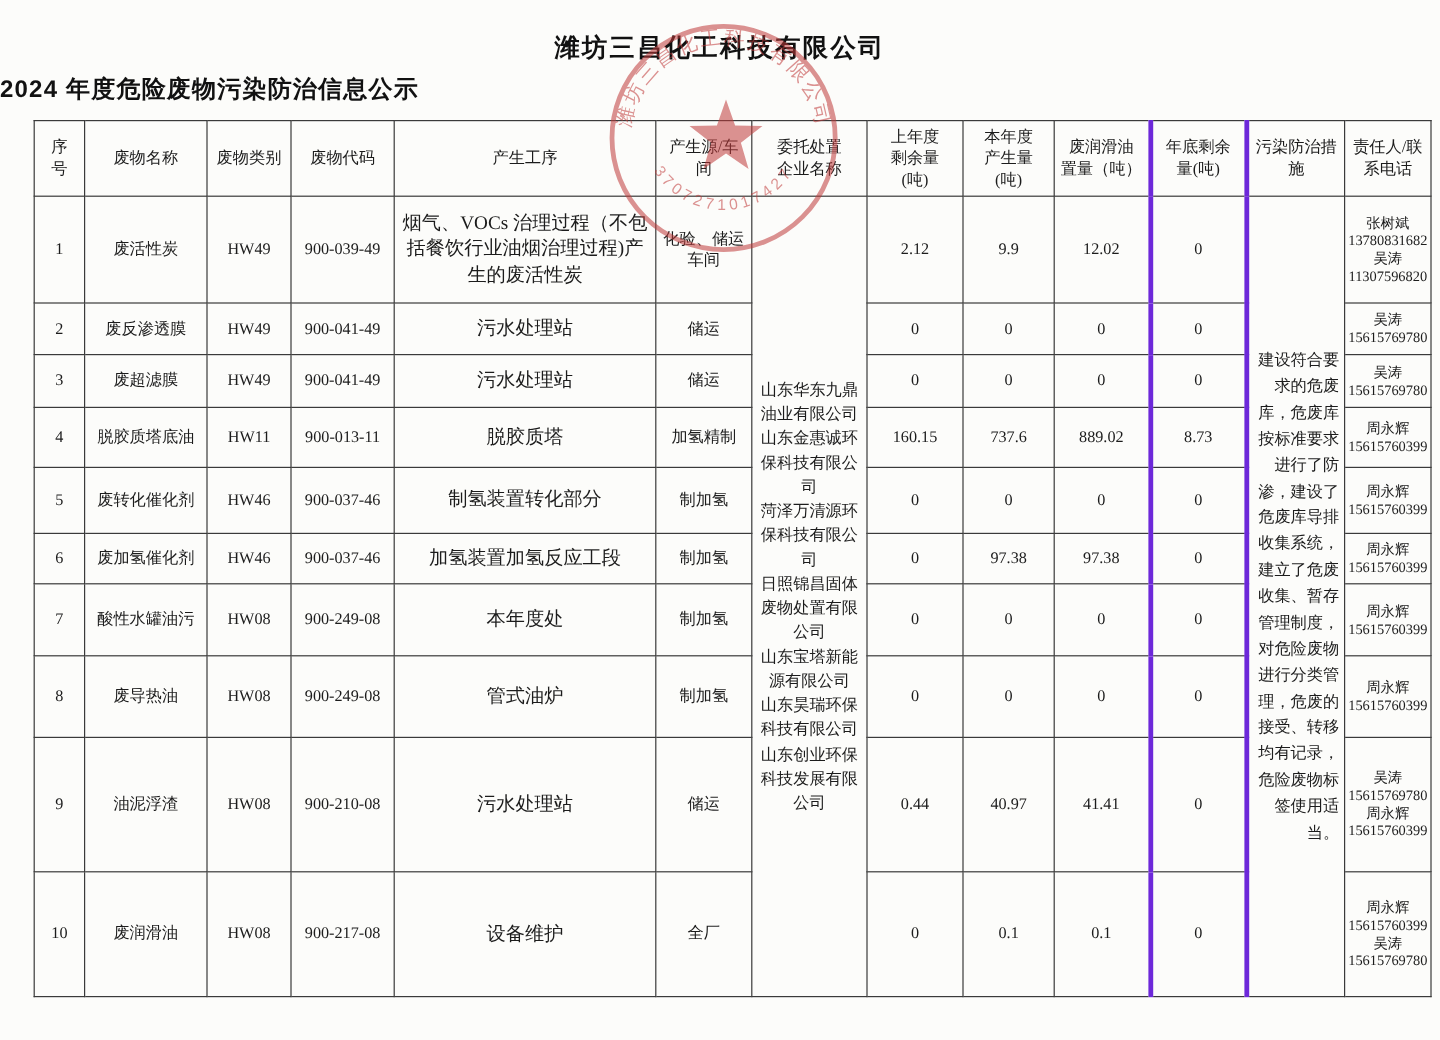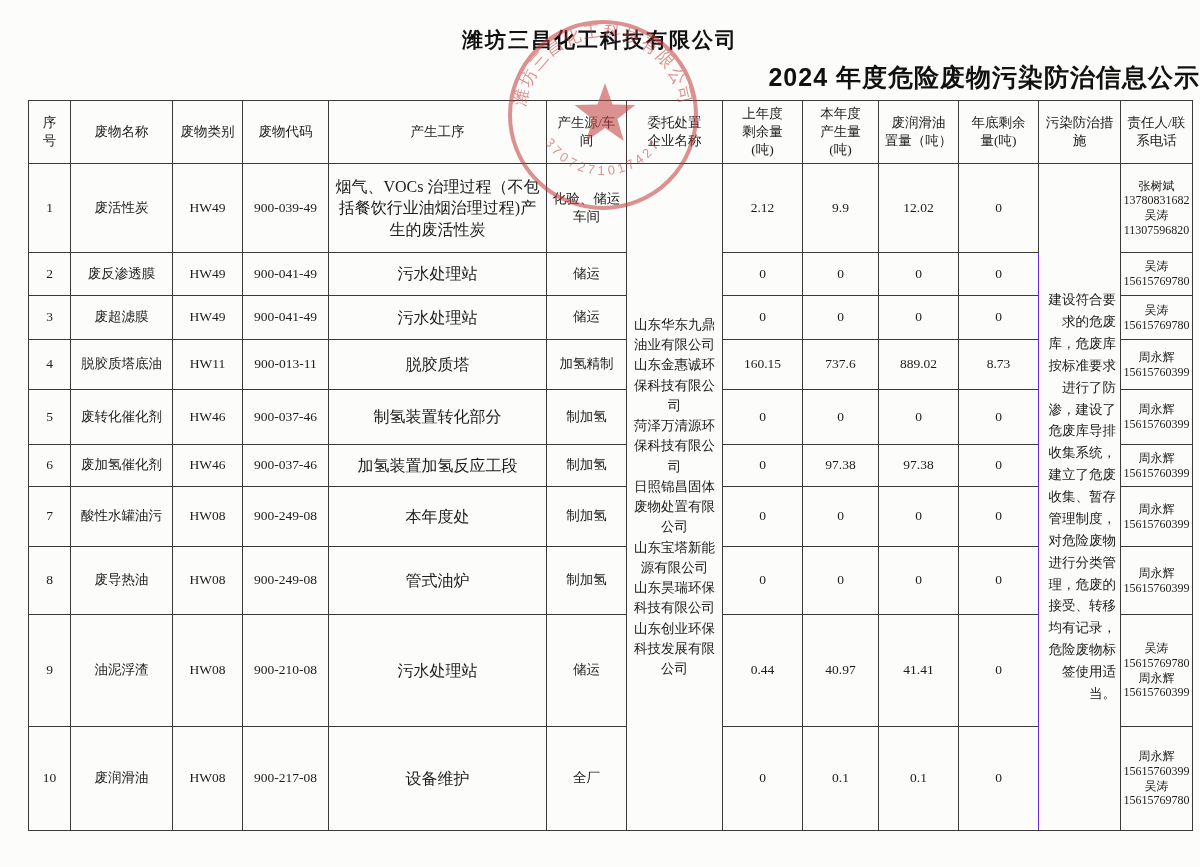--- a/index.html
+++ b/index.html
@@ -7,41 +7,41 @@
     width:1200px;height:867px;position:relative;overflow:hidden;
     background:#fcfcfa;color:#1c1c1c;
     font-family:"Liberation Serif","DejaVu Serif",serif;
   }
   .title{
     position:absolute;top:26px;left:0;width:100%;text-align:center;
     font-family:"Liberation Sans","DejaVu Sans",sans-serif;
     font-size:21px;font-weight:bold;letter-spacing:2px;color:#111;
   }
   .subtitle{
-    position:absolute;top:61px;left:0;width:100%;text-align:right;
+    position:absolute;top:61px;left:0;width:100%;text-align:left;
     font-family:"Liberation Sans","DejaVu Sans",sans-serif;
-    font-size:25px;font-weight:bold;letter-spacing:1px;color:#111;
+    font-size:20px;font-weight:bold;letter-spacing:1px;color:#111;
   }
   table.main{
     position:absolute;left:28px;top:100px;width:1164px;
     border-collapse:collapse;table-layout:fixed;
   }
   td,th{
     border:1px solid #3a3a3a;
     text-align:center;vertical-align:middle;
     white-space:pre-line;word-break:break-all;
     font-size:13.5px;line-height:1.35;font-weight:normal;
     padding:1px 2px;color:#1c1c1c;
   }
   th{height:60px;}
   td.contact{font-size:12px;line-height:1.22;padding:1px 1px;}
   td.process{font-size:16px;}
   td.company{font-size:13.5px;line-height:1.5;padding:0 5px;text-align:center;}
   td.measures{font-size:13.5px;line-height:1.62;padding:0 4px;text-align:right;}
-  .tl{border-left:1px solid #6d28d9;}
+  .tl{border-left:4px solid #6d28d9;}
   tr.r1{height:89px;} tr.r2{height:43px;} tr.r3{height:44px;}
   tr.r4{height:50px;} tr.r5{height:55px;} tr.r6{height:42px;}
   tr.r7{height:60px;} tr.r8{height:68px;} tr.r9{height:112px;}
   tr.r10{height:104px;}
   .stamp{
     position:absolute;left:505px;top:15px;width:196px;height:200px;
     opacity:0.55;pointer-events:none;
   }
   .stamp text{
     font-family:"Liberation Sans","DejaVu Sans",sans-serif;

